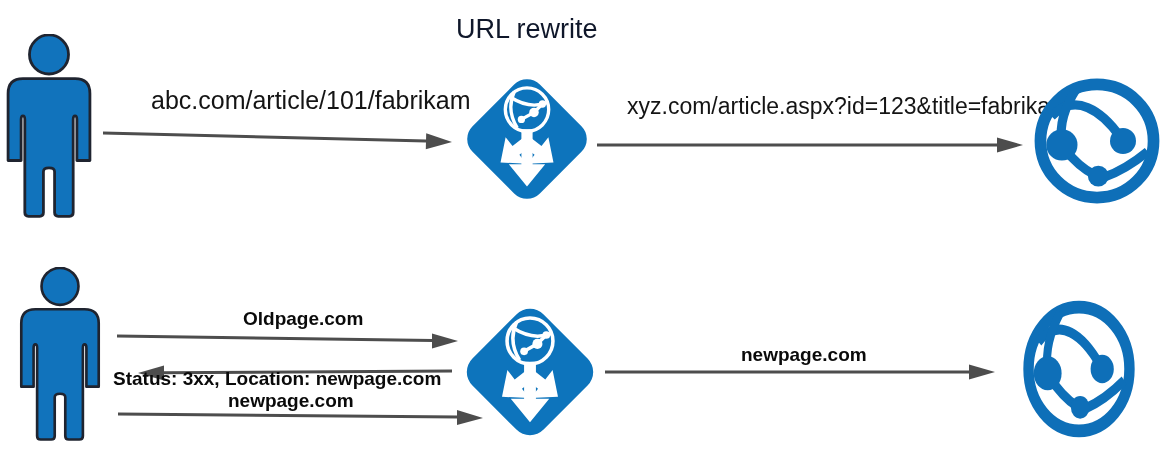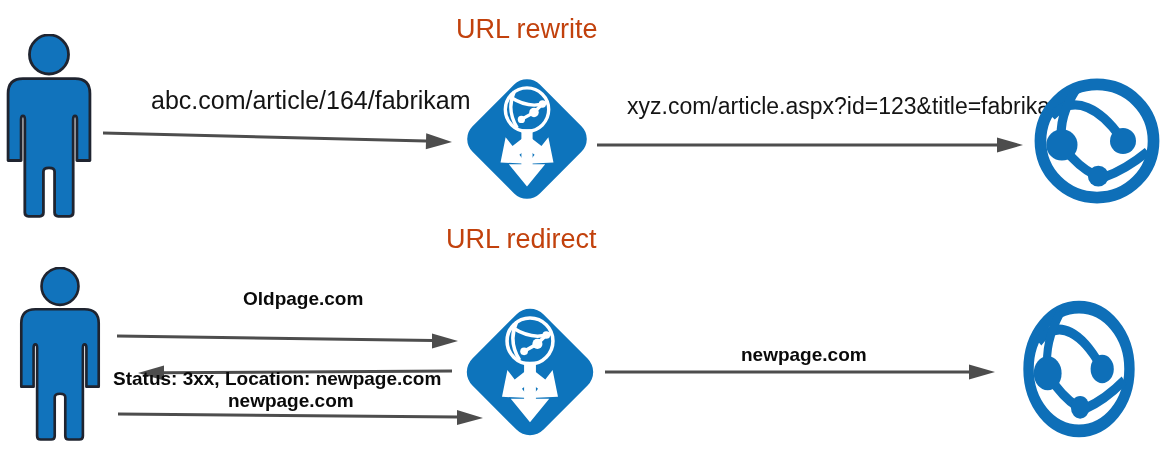--- a/index.html
+++ b/index.html
@@ -4,21 +4,21 @@
 <style>
   html,body{margin:0;padding:0;}
   body{
     width:1165px;height:465px;position:relative;background:#ffffff;
     font-family:"Liberation Sans", sans-serif;overflow:hidden;
   }
   .canvas{position:absolute;inset:0;}
   svg{display:block;}
   .abs{position:absolute;}
   .section-title{
-    position:absolute;font-size:27px;color:#c2410c;white-space:nowrap;
+    position:absolute;font-size:27px;color:#0f172a;white-space:nowrap;
     font-family:"Liberation Sans", sans-serif;
   }
   .url-label{
     position:absolute;font-size:25px;color:#141414;white-space:nowrap;
     font-family:"Liberation Sans", sans-serif;
   }
   .url-label.small{font-size:23px;}
   .msg-label{
     position:absolute;font-size:19px;font-weight:bold;color:#0a0a0a;
     white-space:nowrap;font-family:"Liberation Sans", sans-serif;
@@ -69,21 +69,21 @@
     </g>
   </svg>
 
   <div class="section-title" style="left:456px;top:14px;">URL rewrite</div>
 
   <svg class="abs" style="left:2px;top:34px;" width="94" height="186" viewBox="0 0 100 200">
     <circle class="fill-person stroke-outline" cx="50" cy="22" r="21" stroke-width="3"></circle>
     <path class="fill-person stroke-outline" stroke-width="3" stroke-linejoin="round" d="M22,48 L78,48 Q94,48 94,64 L94,136 L80,136 L80,92 Q80,88 78,88 Q76,88 76,92 L76,192 Q76,196 72,196 L60,196 Q56,196 56,192 L56,148 Q56,144 50,144 Q44,144 44,148 L44,192 Q44,196 40,196 L28,196 Q24,196 24,192 L24,92 Q24,88 22,88 Q20,88 20,92 L20,136 L6,136 L6,64 Q6,48 22,48 Z"></path>
   </svg>
 
-  <div class="url-label" style="left:151px;top:86px;">abc.com/article/164/fabrikam</div>
+  <div class="url-label" style="left:151px;top:86px;">abc.com/article/101/fabrikam</div>
 
   <svg class="abs" style="left:457px;top:69px;" width="140" height="140" viewBox="0 0 100 100">
     <rect class="fill-gw" x="16" y="16" width="68" height="68" rx="13" transform="rotate(45 50 50)"></rect>
     <g fill="none" stroke="#ffffff" stroke-width="2.4">
       <circle cx="50" cy="29" r="15.5"></circle>
       <path d="M41,16 Q35,29 43,42"></path>
       <path d="M38,20 Q52,29 64,24"></path>
       <path d="M46,36 L55,31 L61,25"></path>
     </g>
     <g fill="#ffffff" stroke="none">
@@ -110,28 +110,27 @@
       <path d="M24,55 Q36,70 48,76"></path>
       <path d="M55,78 Q72,72 89,58"></path>
     </g>
     <g class="fill-web" stroke="none">
       <circle cx="23" cy="53" r="12"></circle>
       <circle cx="70" cy="50" r="10"></circle>
       <circle cx="51" cy="77" r="8"></circle>
     </g>
   </svg>
 
-  <div class="section-title" style="left:446px;top:224px;">URL redirect</div>
 
   <svg class="abs" style="left:12px;top:267px;" width="96" height="176" viewBox="0 0 100 200">
     <circle class="fill-person stroke-outline" cx="50" cy="22" r="21" stroke-width="3"></circle>
     <path class="fill-person stroke-outline" stroke-width="3" stroke-linejoin="round" d="M22,48 L78,48 Q94,48 94,64 L94,136 L80,136 L80,92 Q80,88 78,88 Q76,88 76,92 L76,192 Q76,196 72,196 L60,196 Q56,196 56,192 L56,148 Q56,144 50,144 Q44,144 44,148 L44,192 Q44,196 40,196 L28,196 Q24,196 24,192 L24,92 Q24,88 22,88 Q20,88 20,92 L20,136 L6,136 L6,64 Q6,48 22,48 Z"></path>
   </svg>
 
-  <div class="msg-label" style="left:243px;top:288px;">Oldpage.com</div>
+  <div class="msg-label" style="left:243px;top:308px;">Oldpage.com</div>
 
   <div class="msg-label" style="left:113px;top:344px;margin-top:24px;">Status: 3xx, Location: newpage.com</div>
 
   <div class="msg-label" style="left:228px;top:390px;">newpage.com</div>
 
   <svg class="abs" style="left:456px;top:298px;" width="148" height="148" viewBox="0 0 100 100">
     <rect class="fill-gw" x="16" y="16" width="68" height="68" rx="13" transform="rotate(45 50 50)"></rect>
     <g fill="none" stroke="#ffffff" stroke-width="2.4">
       <circle cx="50" cy="29" r="15.5"></circle>
       <path d="M41,16 Q35,29 43,42"></path>

